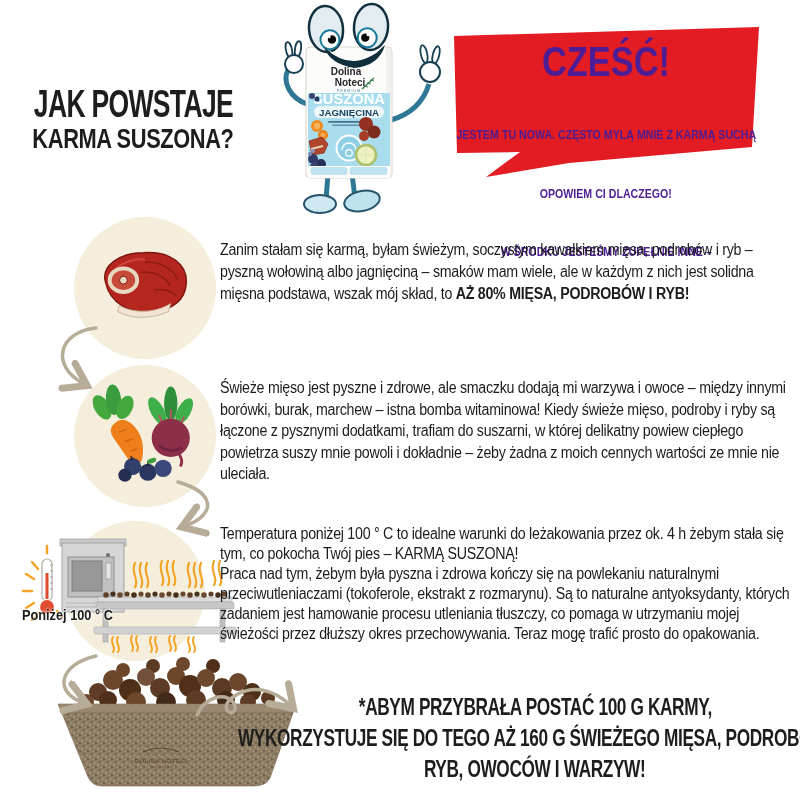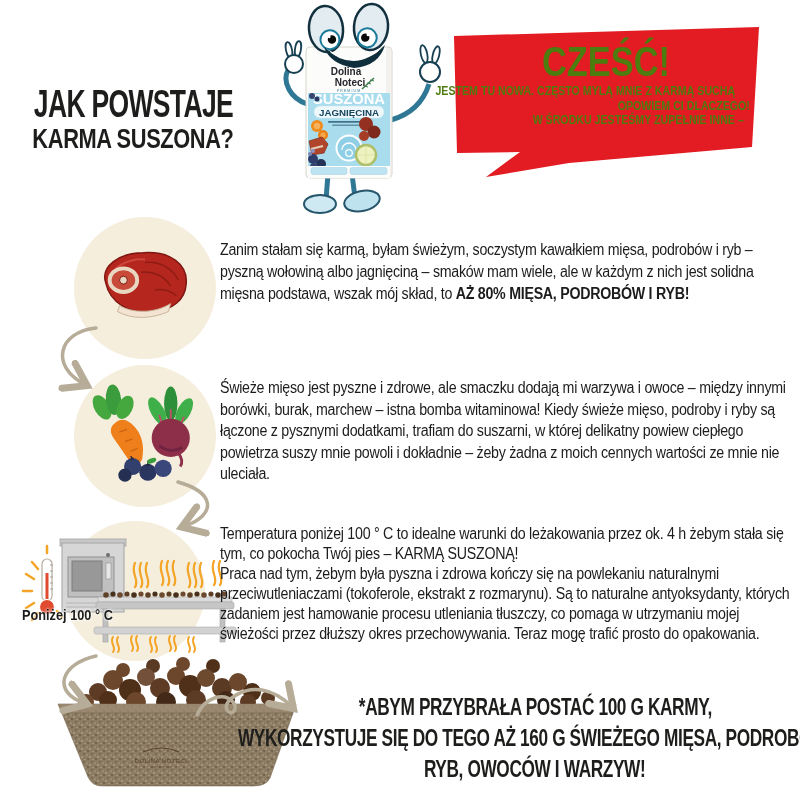--- a/index.html
+++ b/index.html
@@ -11,24 +11,24 @@
   
   #title{left:35px;top:84px;width:196px;display:flex;flex-direction:column;align-items:center;}
   #title .t1{font-size:39px;font-weight:700;line-height:40px;white-space:nowrap;
     letter-spacing:-1px;transform:scaleX(.68);}
   #title .t2{font-size:28px;font-weight:700;line-height:30px;white-space:nowrap;
     letter-spacing:-.5px;transform:scaleX(.78);}
   
   #bubble{left:450px;top:26px;width:312px;height:160px;}
   #bubble svg{position:absolute;left:0;top:0;}
   #bubble .content{position:absolute;left:0;top:12px;width:100%;display:flex;
-    flex-direction:column;align-items:center;color:#4d7c0f;}
+    flex-direction:column;align-items:center;color:#4c1d95;gap:24px;}
   #bubble .greet span{display:inline-block;font-size:43px;font-weight:700;line-height:46px;
     white-space:nowrap;transform:scaleX(.8);}
-  #bubble .bl{display:flex;justify-content:flex-end;width:100%;line-height:14.5px;}
+  #bubble .bl{display:flex;justify-content:center;width:100%;line-height:14.5px;margin-top:20px;}
   #bubble .bl span{display:inline-block;font-size:12.5px;font-weight:700;white-space:nowrap;
     transform:scaleX(.85);}
   
   .circle{width:142px;height:142px;border-radius:50%;background:#f5eedd;
     display:flex;align-items:center;justify-content:center;}
   #circle-meat{left:74px;top:217px;}
   #circle-veg{left:74px;top:365px;}
   
   .para{width:640px;font-size:15.8px;line-height:20.5px;letter-spacing:-.3px;
     transform:scaleX(.9);transform-origin:left top;color:#1c1c1c;}

